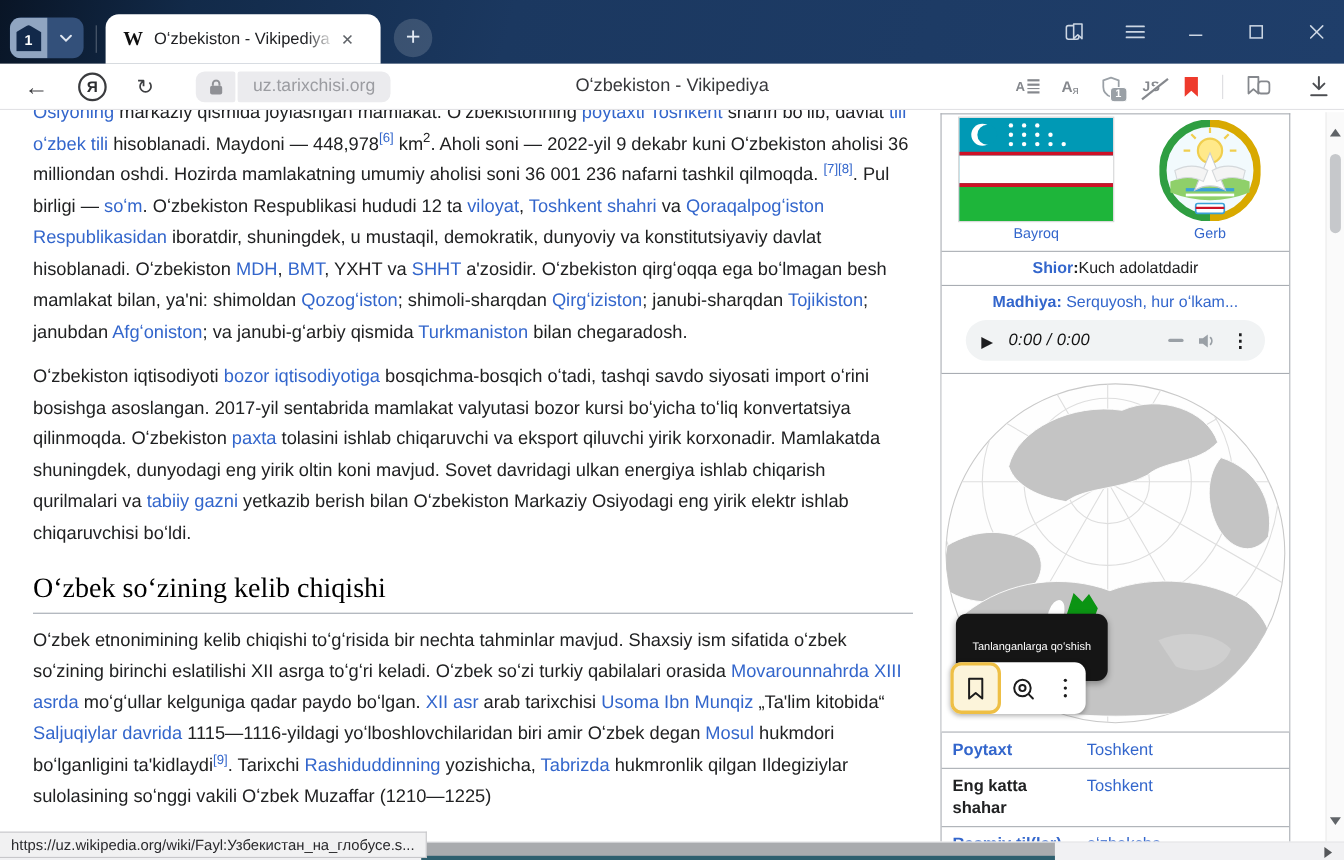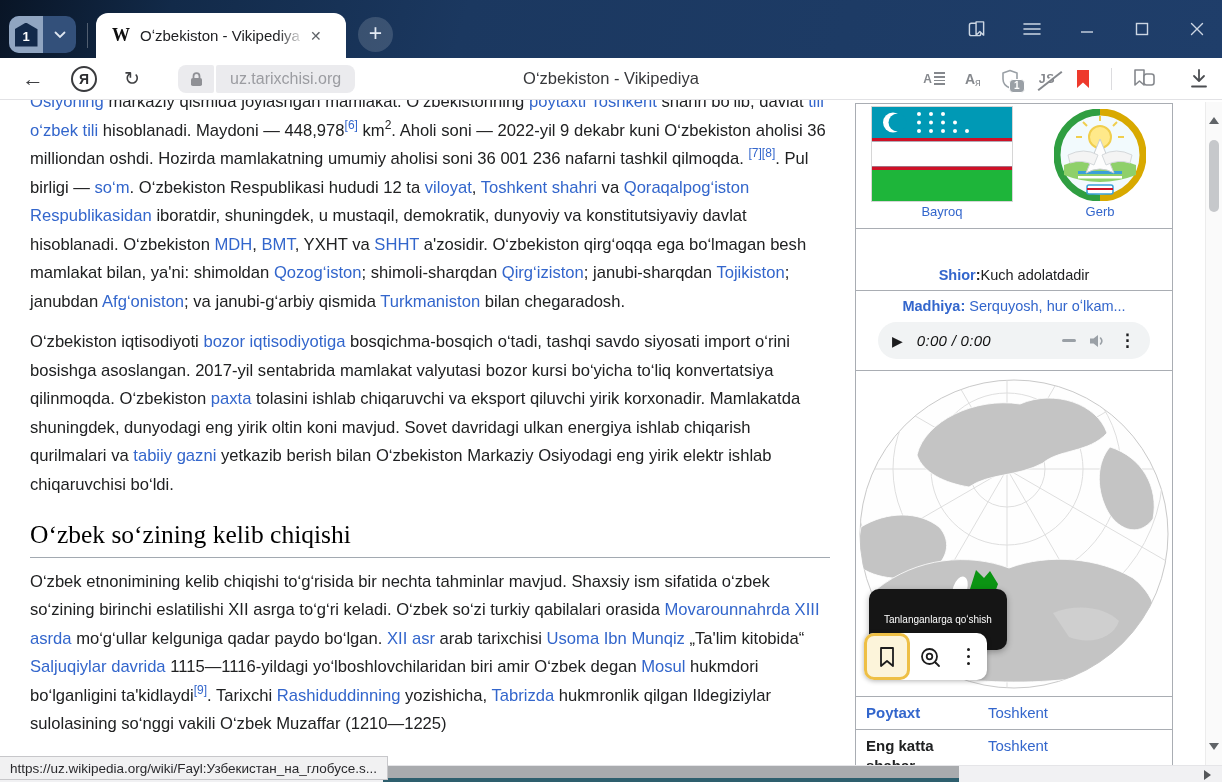--- a/index.html
+++ b/index.html
@@ -70,21 +70,21 @@
 
   
   .infobox { position:absolute; left:855px; top:3px; width:318px; background:#fff;
     border:1px solid #a9adb3; border-bottom:none; font-size:14.5px; }
   .ib-row { border-bottom:1px solid #a9adb3; }
   .ib-images { height:125px; display:flex; }
   .ib-cell { display:flex; flex-direction:column; align-items:center; }
   .ib-cell.flagc { width:172px; padding-top:3px; }
   .ib-cell.gerbc { flex:1; padding-top:5px; }
   .ib-caption { font-size:13px; color:#3366cc; margin-top:3px; cursor:pointer; }
-  .ib-motto { height:31px; display:flex; align-items:center; justify-content:center; font-size:14.5px; color:#202122;margin-top:31px; }
+  .ib-motto { height:31px; display:flex; align-items:center; justify-content:center; font-size:14.5px; color:#202122; }
   .ib-motto b.blue { color:#3366cc; }
   .ib-anthem { padding:7px 0 11px; text-align:center; }
   .anthem-line { font-size:14.5px; }
   .anthem-line .blue-b { color:#3366cc; font-weight:bold;margin-top:20px; }
   .anthem-line .blue { color:#3366cc; cursor:pointer; }
   .player { margin:8px auto 0; width:272px; height:37px; border-radius:19px; background:#f1f3f4;
     display:flex; align-items:center; padding:0 14px; }
   .play-btn { font-size:14px; color:#1c1c1e; cursor:pointer; }
   .player-time { font-size:15px; color:#111; margin-left:14px; letter-spacing:.3px;font-style:italic; }
   .vol-dash { width:14px; height:3px; background:#9aa0a6; border-radius:2px; margin-left:auto; cursor:pointer; }

